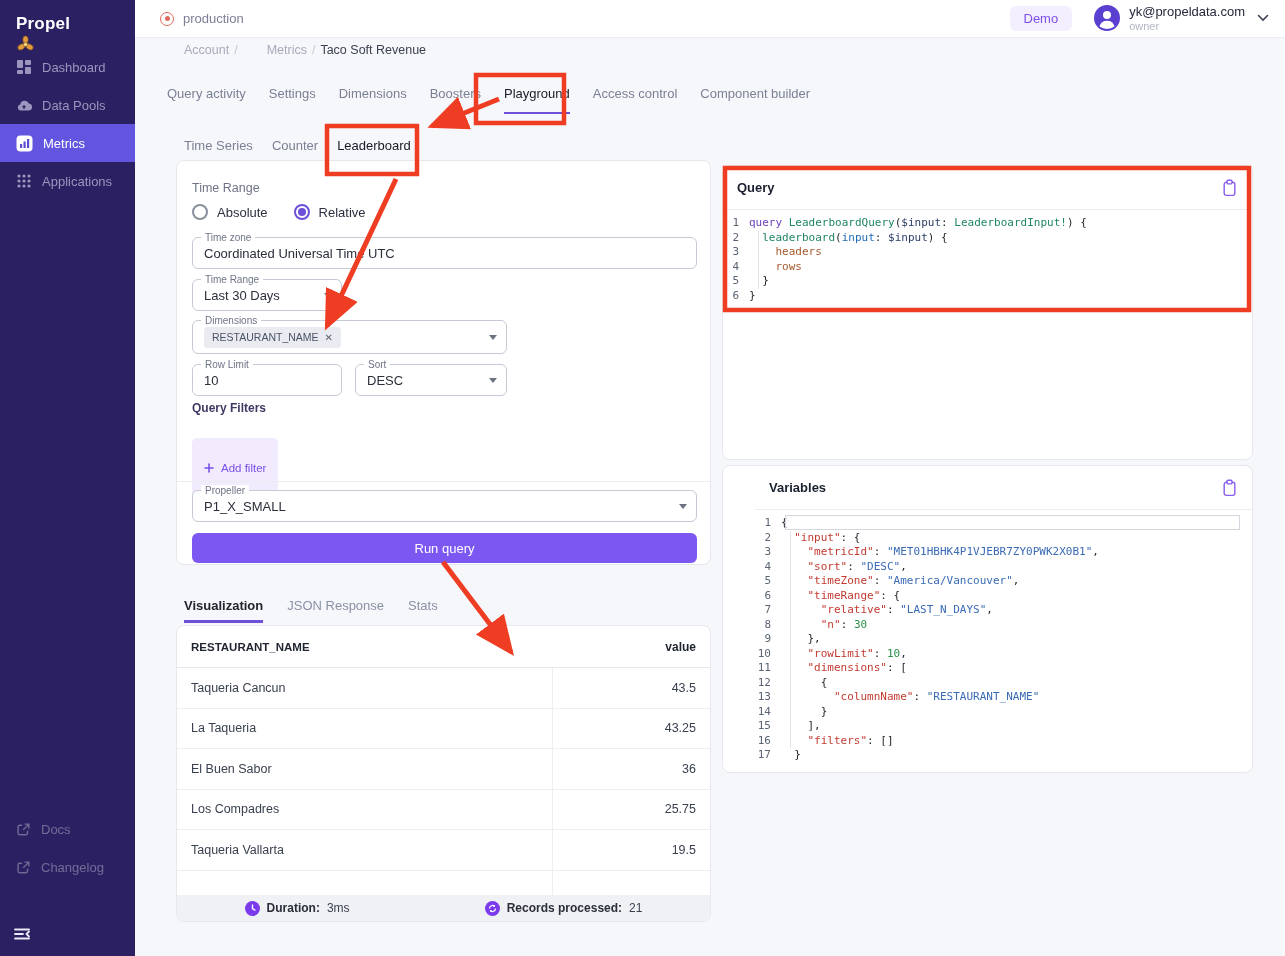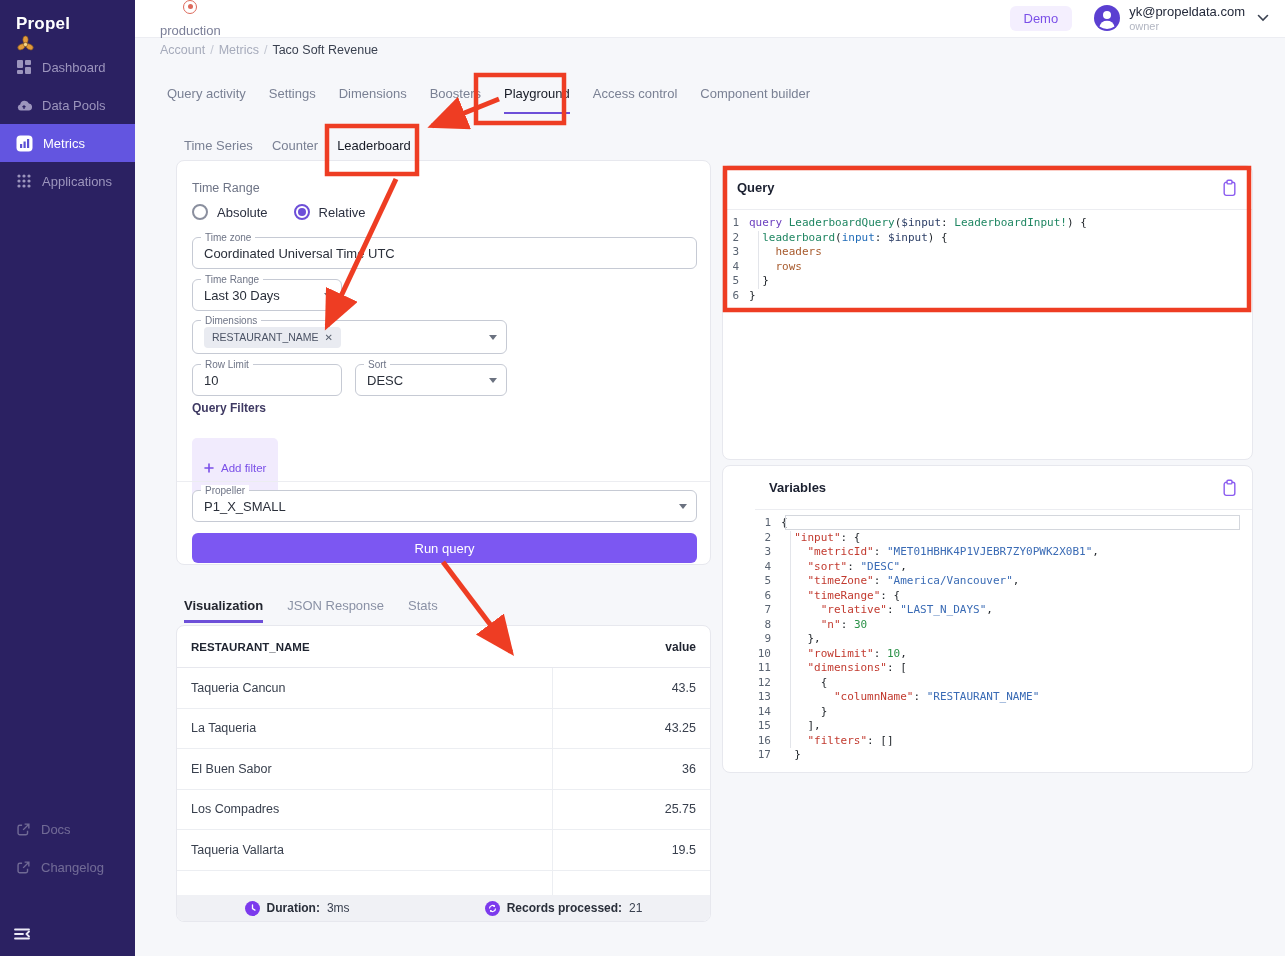--- a/index.html
+++ b/index.html
@@ -12,36 +12,36 @@
   .nav { position:absolute; top:48px; left:0; right:0; }
   .nav-item { display:flex; align-items:center; gap:10px; height:38px; padding-left:16px; color:#9c95bd; font-size:13px; cursor:pointer; }
   .nav-item svg { flex:0 0 auto; }
   .nav-item.active { background:#6355e0; color:#fff; }
   .side-bottom { position:absolute; bottom:70px; left:0; right:0; }
   .side-bottom .nav-item { color:rgba(255,255,255,.33); }
   .collapse-btn { position:absolute; bottom:10px; left:13px; cursor:pointer; }
 
   
   .topbar { position:absolute; left:135px; top:0; right:0; height:38px; background:#fff; border-bottom:1px solid #ecedf2; display:flex; align-items:center; z-index:2; }
-  .env { display:flex; align-items:center; gap:9px; margin-left:25px; font-size:13px; color:#7b7f98; cursor:pointer;flex-direction:column; }
+  .env { display:flex; align-items:center; gap:9px; margin-left:25px; font-size:13px; color:#7b7f98; cursor:pointer; }
   .target { width:14px; height:14px; border:1.5px solid #dd6a5c; border-radius:50%; position:relative; }
   .target::after { content:""; position:absolute; left:50%; top:50%; width:5px; height:5px; margin:-2.5px 0 0 -2.5px; background:#dd6a5c; border-radius:50%; }
   .topbar-right { margin-left:auto; display:flex; align-items:center; gap:0; padding-right:16px; }
   .demo-btn { background:#f4effe; color:#7a4fe8; font-size:13px; border:none; border-radius:6px; padding:5px 14px; cursor:pointer; }
   .avatar { width:26px; height:26px; margin-left:22px; cursor:pointer; }
   .userbox { margin-left:9px; line-height:1.15; cursor:pointer; }
   .user-email { font-size:13px; color:#23293a; }
   .user-role { font-size:11px; color:#b2b6c2; }
   .chev { margin-left:12px; cursor:pointer; }
 
   
   .main { position:absolute; left:135px; top:38px; right:0; bottom:0; }
   .breadcrumb { position:absolute; left:25px; top:5px; font-size:12.5px; color:#a6abbb; }
   .breadcrumb .sep { color:#c3c7d2; padding:0 5px; }
-  .breadcrumb .crumb { cursor:pointer; }
+  .breadcrumb .crumb { cursor:pointer;margin-left:24px; }
   .breadcrumb .current { color:#3a4150; }
 
   .tabs { position:absolute; left:32px; top:48px; display:flex; gap:23px; }
   .tab { font-size:13px; color:#7a8194; padding-bottom:11px; border-bottom:2px solid transparent; cursor:pointer; white-space:nowrap; }
   .tab.active { color:#171b26; border-bottom-color:#6d4fd8; }
 
   .subtabs { position:absolute; left:49px; top:100px; display:flex; gap:19px; }
 
   .restabs { position:absolute; left:49px; top:560px; display:flex; gap:24px; }
   .restab { font-size:13px; color:#8a91a5; padding-bottom:7px; border-bottom:3px solid transparent; cursor:pointer; }

